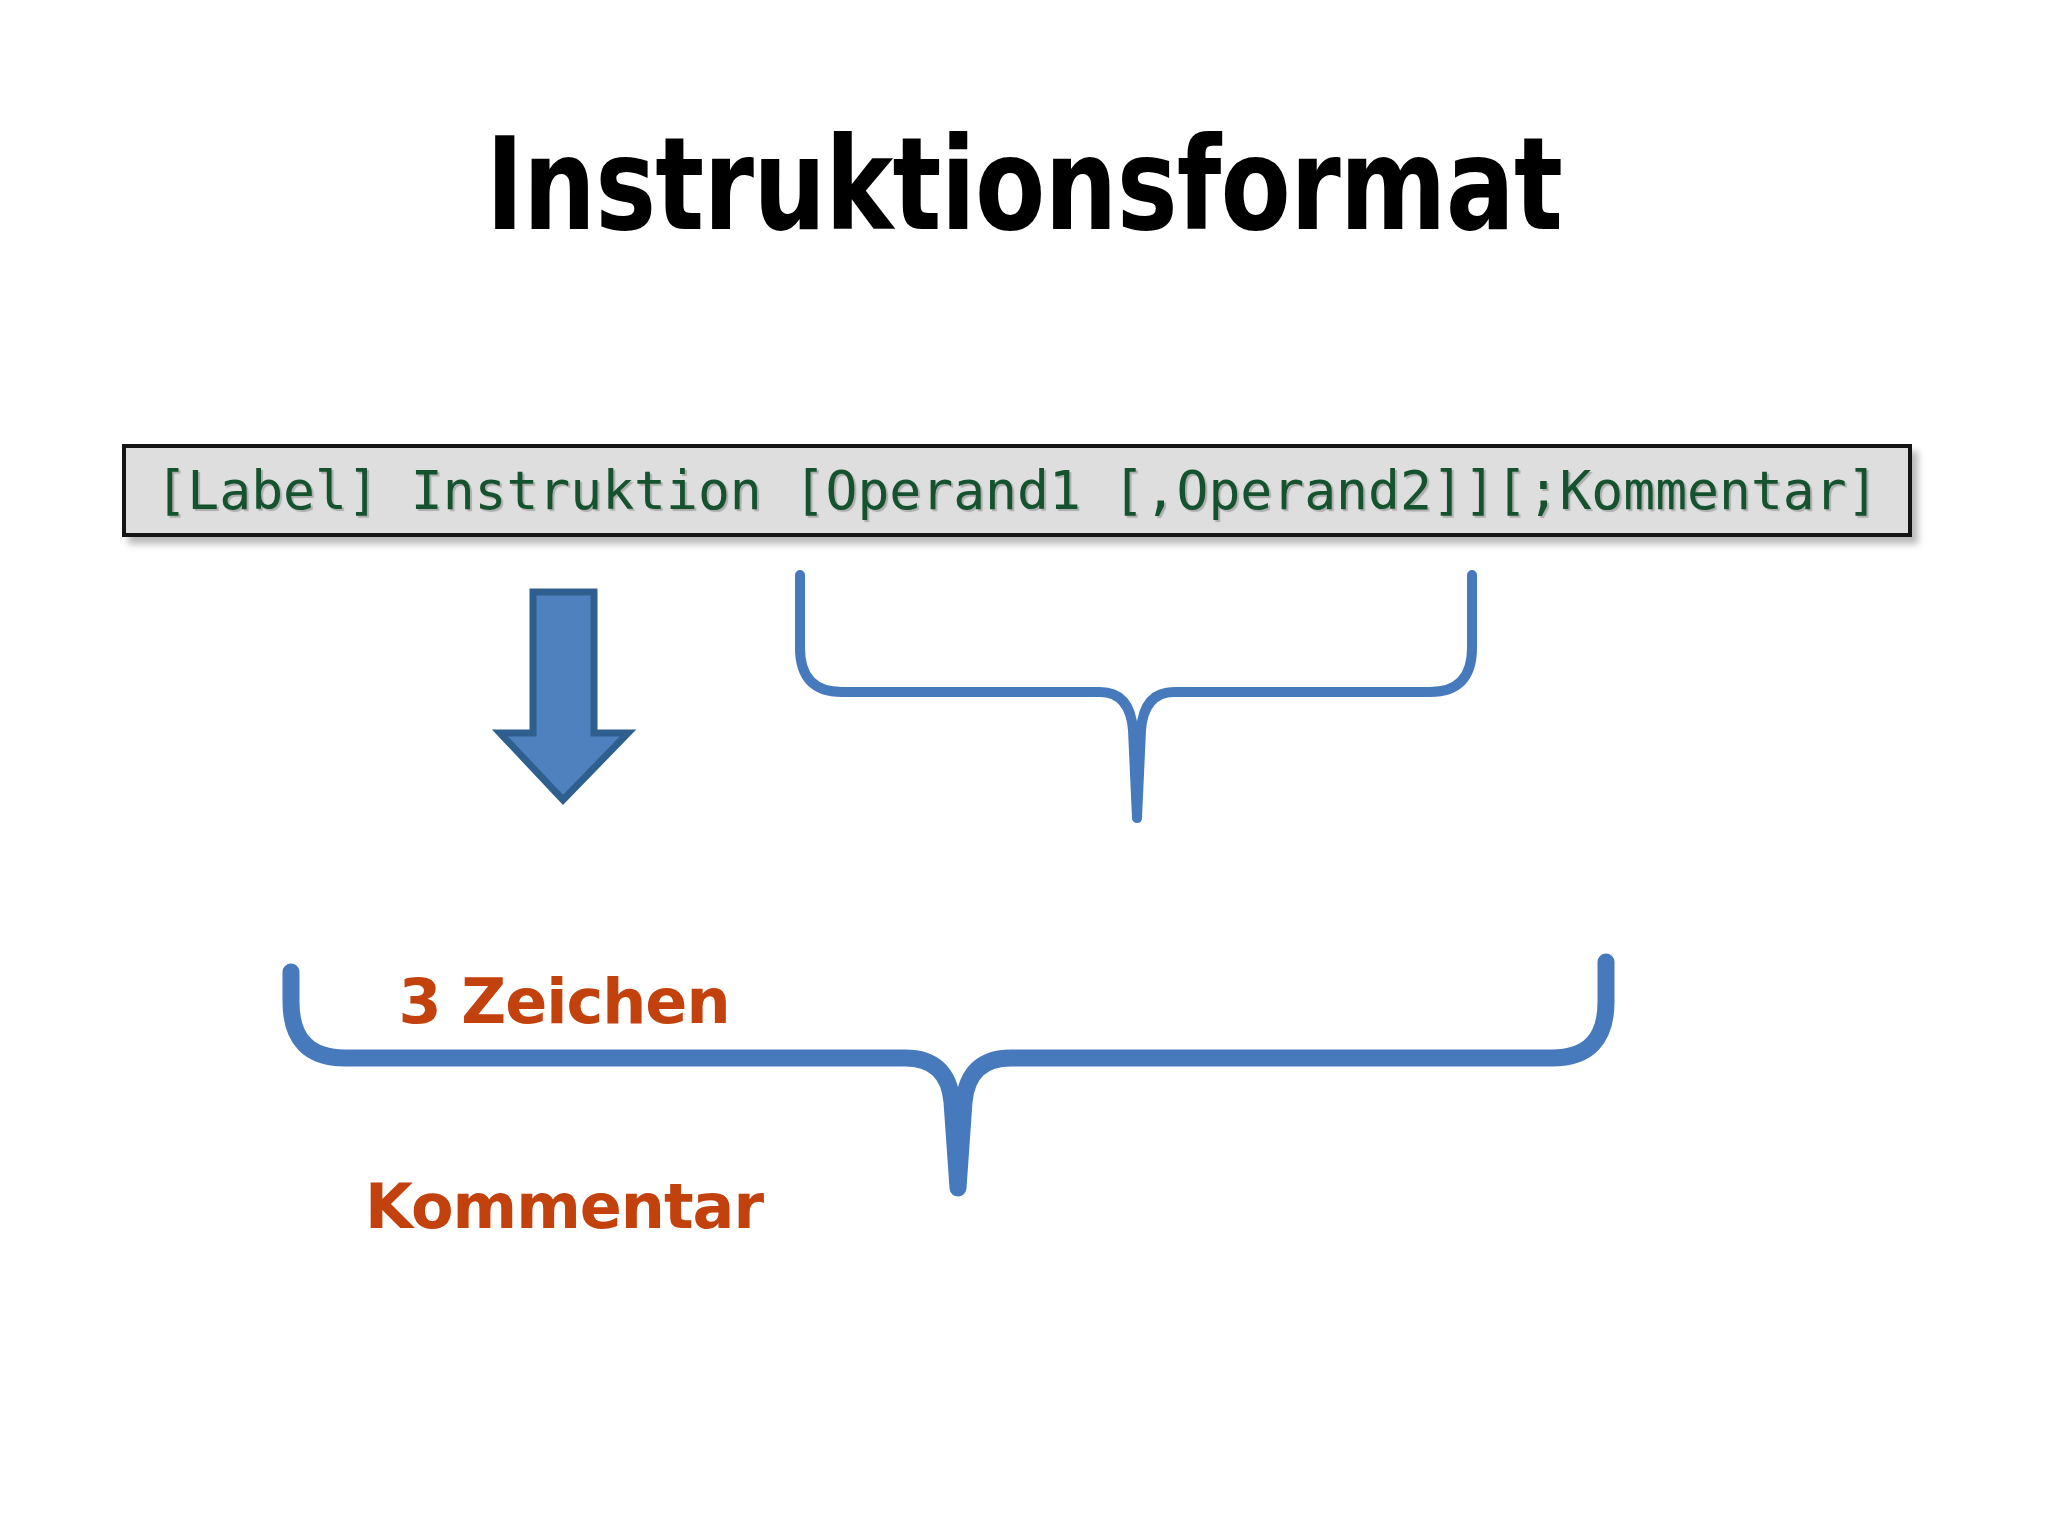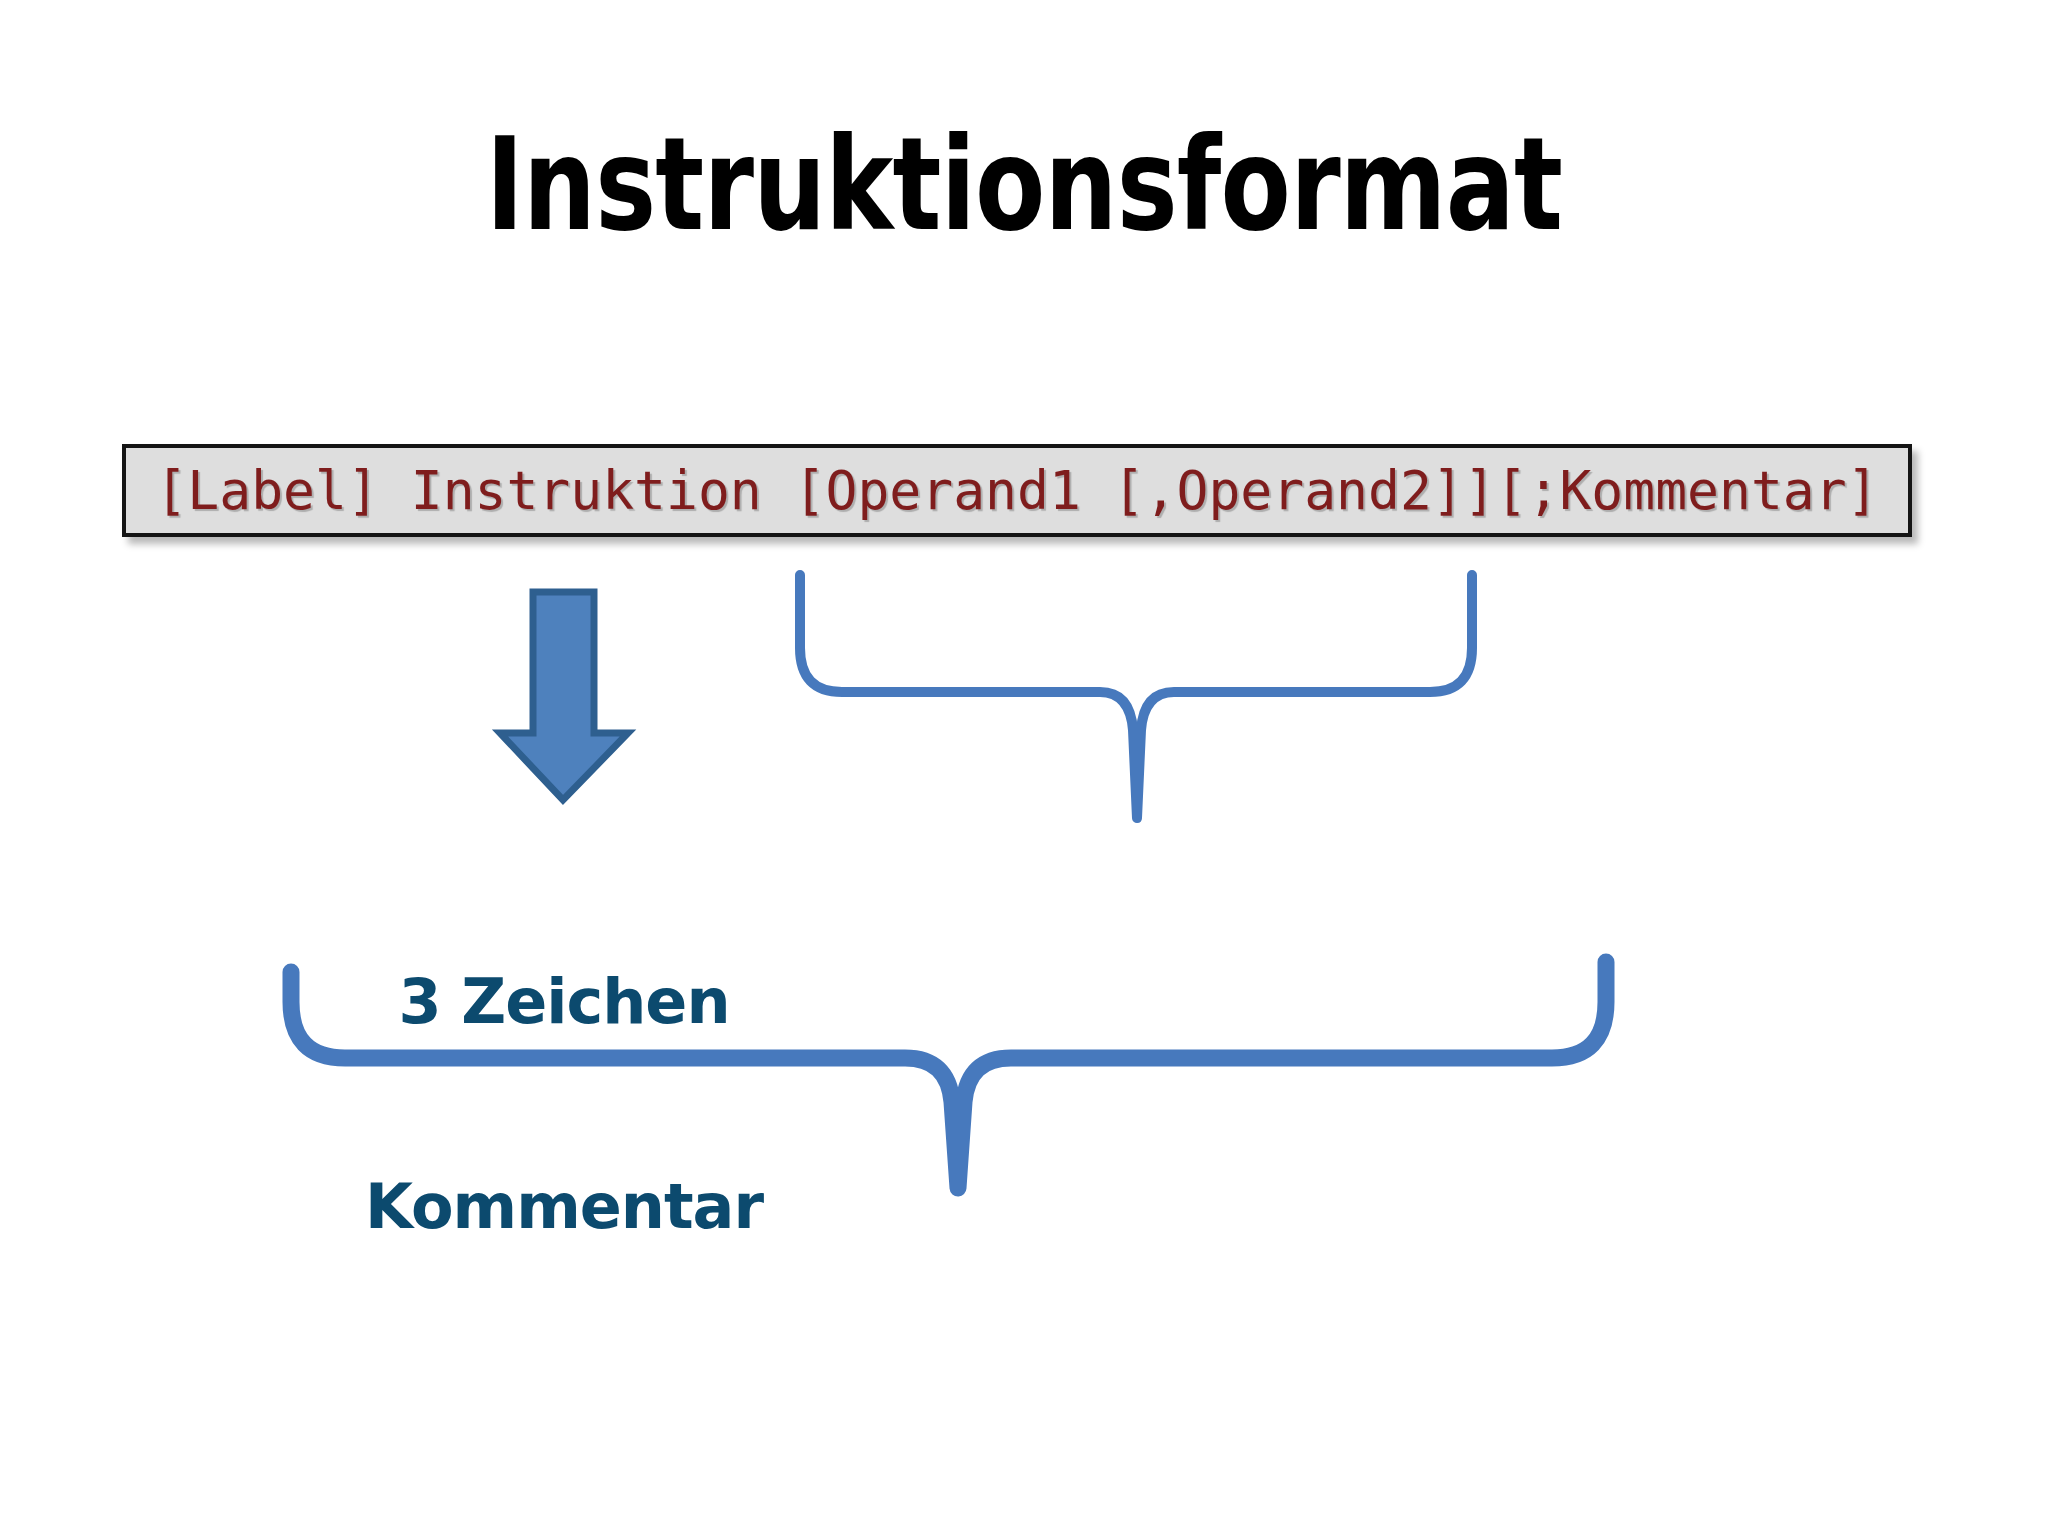--- a/index.html
+++ b/index.html
@@ -55,42 +55,42 @@
     box-sizing: border-box;
     box-shadow: 6px 7px 7px rgba(0,0,0,0.28);
     display: flex;
     align-items: center;
     justify-content: center;
   }
   .code-text {
     font-family: "DejaVu Sans Mono", monospace;
     font-size: 53px;
     line-height: 1;
-    color: #7f1d1d;
+    color: #14532d;
     white-space: pre;
     letter-spacing: 0px;
     text-shadow: 2px 2px 1px rgba(0,0,0,0.22);
   }
 
   
   .vec {
     position: absolute;
     left: 0;
     top: 0;
     width: 2048px;
     height: 1536px;
     pointer-events: none;
   }
 
   
   .label-blk {
     position: absolute;
     font-family: "DejaVu Sans", sans-serif;
     font-weight: 700;
-    color: #0c4a6e;
+    color: #c2410c;
     line-height: 1.10;
     white-space: pre;
   }
 
   .mnemonic-label {
     left: 334px;
     top: 832px;
     width: 460px;
     text-align: center;
     font-size: 62px;

